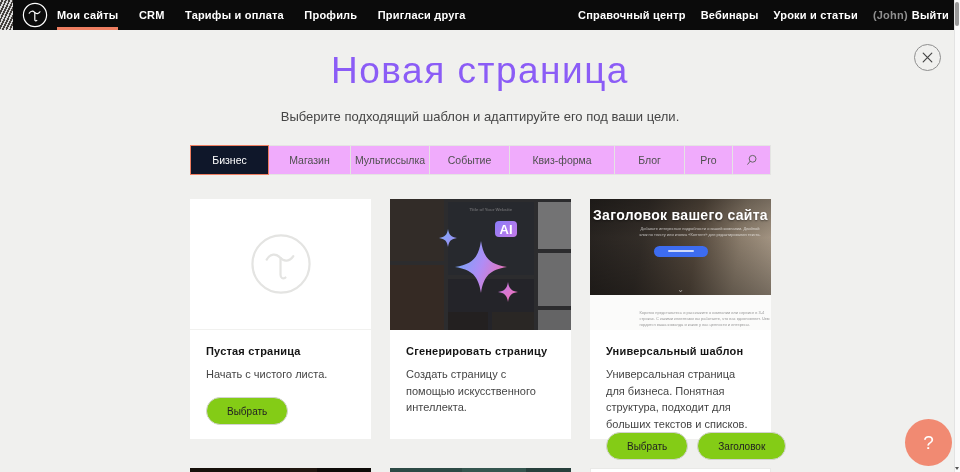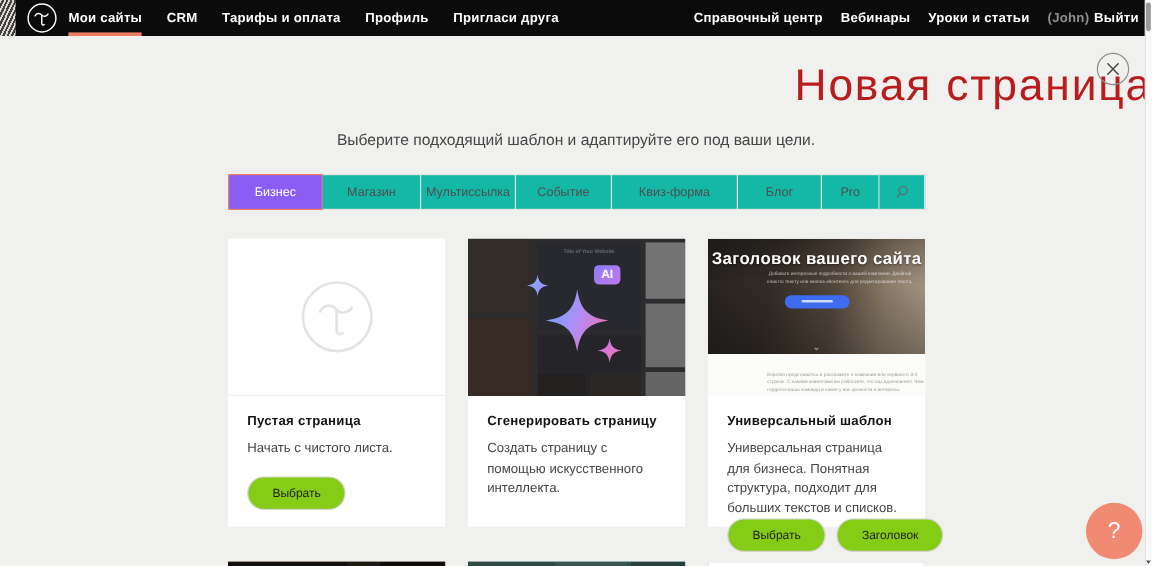--- a/index.html
+++ b/index.html
@@ -27,29 +27,29 @@
     background:#fafafa; border-left:1px solid #e3e3e3; z-index:20; cursor:pointer;}
   .scroll-thumb{ position:absolute; top:2px; left:0; width:4px; height:24px; background:#9a9a9a; border-radius:2px;}
   .scroll-arrow{ position:absolute; bottom:2px; left:0; width:0; height:0;
     border-left:2px solid transparent; border-right:2px solid transparent; border-top:3px solid #555;}
 
   
   .page{ padding-top:50px; }
   .close-btn{ position:absolute; top:44px; left:914px; width:27px; height:27px; border-radius:50%;
     border:1px solid #8f8f8f; background:transparent; display:flex; align-items:center; justify-content:center;
     cursor:pointer; z-index:8;}
-  h1{ font-size:37px; font-weight:300; color:#b91c1c; text-align:right; letter-spacing:1.5px;}
+  h1{ font-size:37px; font-weight:300; color:#8b5cf6; text-align:center; letter-spacing:1.5px;}
   .subtitle{ margin-top:17px; font-size:13px; color:#454545; text-align:center;}
 
   
   .tabs{ display:flex; width:581px; margin:21px 0 0 190px; height:30px;}
-  .tab{ background:#14b8a6; border:1px solid #e4e4e2; border-left:none; font-size:10.5px; color:#4f4f4f;
+  .tab{ background:#f0abfc; border:1px solid #e4e4e2; border-left:none; font-size:10.5px; color:#4f4f4f;
     display:flex; align-items:center; justify-content:center; cursor:pointer; flex:none;}
   .tab:first-child{ border-left:1px solid #e4e4e2;}
-  .tab.active{ background:#8b5cf6; color:#fff; border-color:#ee7e61;}
+  .tab.active{ background:#0f172a; color:#fff; border-color:#ee7e61;}
 
   
   .cards{ display:flex; gap:19px; margin:24px 0 0 190px; width:581px;}
   .card{ width:181px; height:240px; background:#fff; display:flex; flex-direction:column;}
   .card-img{ height:131px; position:relative; overflow:hidden; flex:none;}
   .card-body{ flex:1; padding:15px 16px 14px; display:flex; flex-direction:column; text-align:left;}
   .card-title{ font-size:11px; font-weight:700; color:#141414; letter-spacing:.2px;}
   .card-desc{ font-size:11px; color:#454545; line-height:1.5; margin-top:9px;}
   .card-actions{ margin-top:auto; display:flex; gap:9px;}
   .pill{ height:28px; padding:0 20px; border:1px solid #d3d3d1; border-radius:14px; background:#84cc16;
@@ -70,21 +70,21 @@
   .tE{ left:58px; top:80px; width:86px; height:51px; background:#2e2e32;}
   .tF{ left:148px; top:54px; width:33px; height:53px; background:#aaaaa8;}
   .tG{ left:58px; top:113px; width:40px; height:18px; background:#2b2723;}
   .tH{ left:102px; top:113px; width:42px; height:18px; background:#38322c;}
   .tI{ left:148px; top:111px; width:33px; height:20px; background:#9c9c9a;}
   .tile-heading{ padding-top:9px; text-align:center; font-size:7px; color:rgba(255,255,255,.5);
     font-weight:700; transform:scale(.62); transform-origin:50% 0; width:160%; margin-left:-30%;}
   .ai-overlay{ position:absolute; inset:0; background:rgba(25,25,28,.42);}
   .sparkle{ position:absolute; left:33px; top:8px; z-index:3;}
   .ai-badge{ position:absolute; left:105px; top:22px; width:22px; height:16px; border-radius:4px;
-    background:linear-gradient(135deg,#8a7cf8,#c47ae8); color:#fff; font-size:10px; font-weight:700;
+    background:linear-gradient(135deg,#8a7cf8,#c47ae8); color:#fff; font-size:13px; font-weight:700;
     display:flex; align-items:center; justify-content:center; z-index:4;}
 
   
   .uni-preview{ background:#fbfbfa;}
   .hero{ height:96px; position:relative; color:#fff;
     background:linear-gradient(100deg,#26221f 0%,#332d28 30%,#55493d 58%,#8b7d6c 80%,#a99a88 100%);}
   .hero::before{ content:""; position:absolute; inset:0;
     background:linear-gradient(180deg,rgba(0,0,0,.25),rgba(0,0,0,0) 40%,rgba(0,0,0,.3));}
   .hero-title{ position:relative; font-size:14px; font-weight:700; text-align:center; padding-top:8px;
     letter-spacing:.3px; text-shadow:0 1px 2px rgba(0,0,0,.45);}

